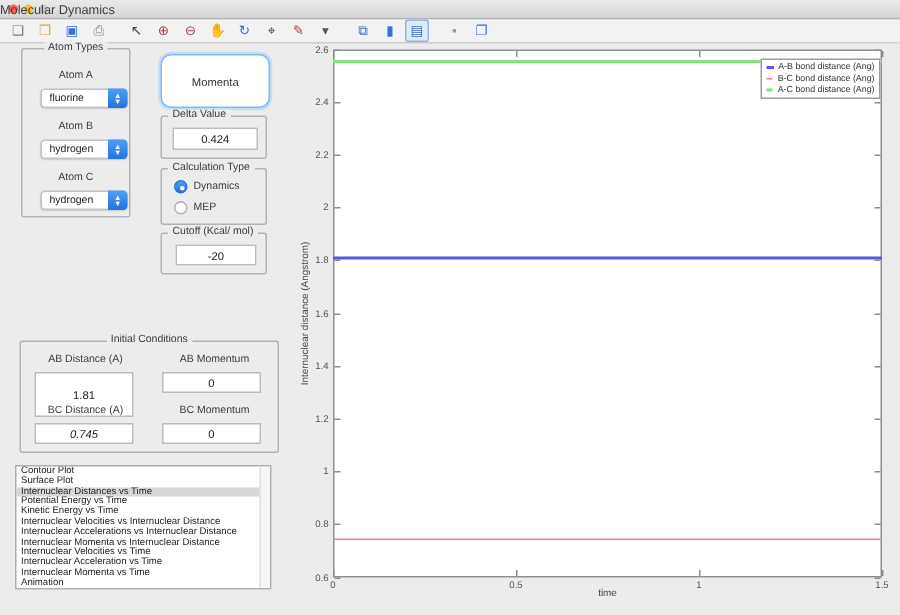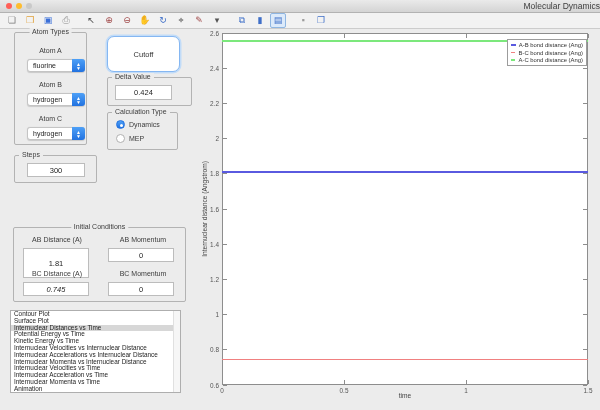--- a/index.html
+++ b/index.html
@@ -3,21 +3,21 @@
 <meta charset="utf-8">
 <style>
   html,body{margin:0;padding:0;background:#bbb;font-family:"Liberation Sans","DejaVu Sans",sans-serif;}
   .window{position:relative;width:600px;height:410px;background:#ececec;overflow:hidden;}
 
   
   .titlebar{position:absolute;left:0;top:0;width:600px;height:12px;
     background:linear-gradient(#eaeaea,#d4d4d4);border-bottom:1px solid #b2b2b2;}
   .traffic{position:absolute;left:6px;top:3px;display:flex;gap:4px;}
   .light{width:6px;height:6px;border-radius:50%;}
-  .title-text{position:absolute;left:0;right:0;top:0;height:12px;text-align:right;
+  .title-text{position:absolute;left:0;right:0;top:0;height:12px;text-align:left;
     font-size:8.5px;line-height:12px;color:#3e3e3e;}
 
   
   .toolbar{position:absolute;left:0;top:13px;width:600px;height:16px;background:#f2f2f2;
     border-bottom:1px solid #cccccc;display:flex;align-items:center;padding-left:3px;box-sizing:border-box;}
   .tool{width:14px;height:13px;margin:0 1px;font-size:9px;line-height:13px;text-align:center;
     border:1px solid transparent;border-radius:2px;cursor:default;}
   .tool.active{border:1px solid #8fb6e2;background:#dceafa;}
   .tsep{width:7px;height:13px;}
 
@@ -138,44 +138,44 @@
     <div class="flabel" style="top:82px">Atom C</div>
     <div class="popup" style="left:12px;top:94px;width:58px">
       <span class="ptext">hydrogen</span>
       <span class="pbtn">
           <span>▲</span>
           <span>▼</span>
         </span>
     </div>
   </div>
 
-  <div class="updbtn">Cutoff</div>
-
-  <div class="group" style="left:107px;top:77px;width:85px;height:29px">
+  <div class="updbtn">Momenta</div>
+
+  <div class="group" style="left:107px;top:77px;width:71px;height:29px">
     <div class="gtitle left">Delta Value</div>
     <input class="tinput" style="left: 7px; top: 7px; width: 57px; height: 15px;" value="0.424">
   </div>
 
   <div class="group" style="left:107px;top:112px;width:71px;height:38px">
     <div class="gtitle left">Calculation Type</div>
     <div class="radiorow" style="left:8px;top:7px">
       <span class="radio sel"></span>
       <span class="radiolabel">Dynamics</span>
     </div>
     <div class="radiorow" style="left:8px;top:21px">
       <span class="radio"></span>
       <span class="radiolabel">MEP</span>
     </div>
   </div>
 
-  <div class="group" style="left:14px;top:155px;width:83px;height:28px">
-    <div class="gtitle left">Steps</div>
-    <input class="tinput" style="left: 12px; top: 7px; width: 58px; height: 14px;" value="300">
-  </div>
-
+
+  <div class="group" style="left:107px;top:155px;width:71px;height:28px">
+    <div class="gtitle left">Cutoff (Kcal/ mol)</div>
+    <input class="tinput" style="left: 9px; top: 7px; width: 54px; height: 14px;" value="-20">
+  </div>
 
 
   <div class="group" style="left:13px;top:227px;width:173px;height:75px">
     <div class="gtitle center">Initial Conditions</div>
     <div class="flabel" style="left:0;top:8px;width:86px">AB Distance (A)</div>
     <div class="flabel" style="left:86px;top:8px;width:86px">AB Momentum</div>
     <input class="tinput" style="left: 9px; top: 20px; width: 66px; height: 30px;" value="1.81">
     <input class="tinput" style="left: 94px; top: 20px; width: 66px; height: 14px;" value="0">
     <div class="flabel" style="left:0;top:42px;width:86px">BC Distance (A)</div>
     <div class="flabel" style="left:86px;top:42px;width:86px">BC Momentum</div>

